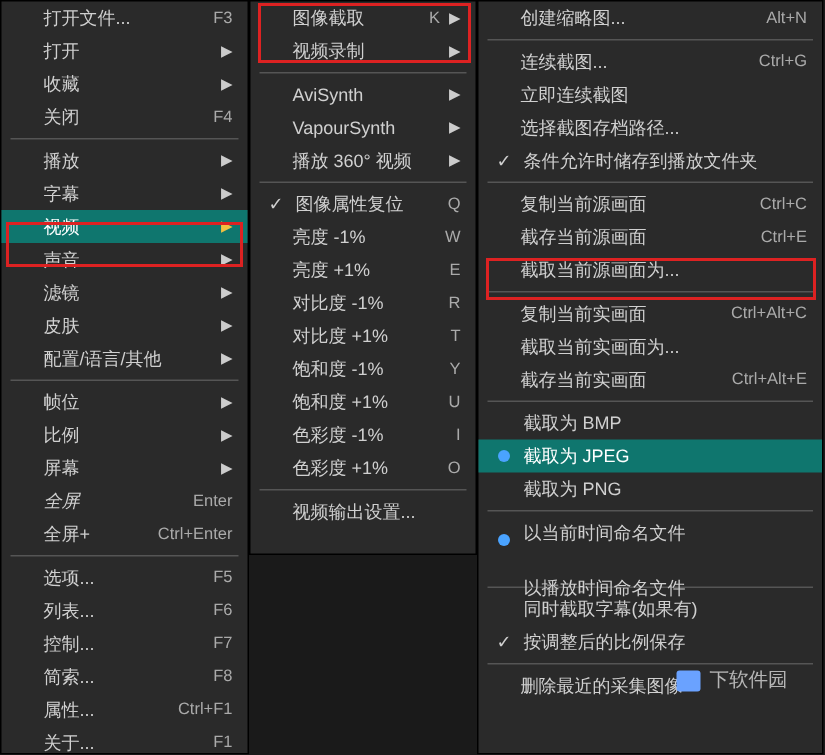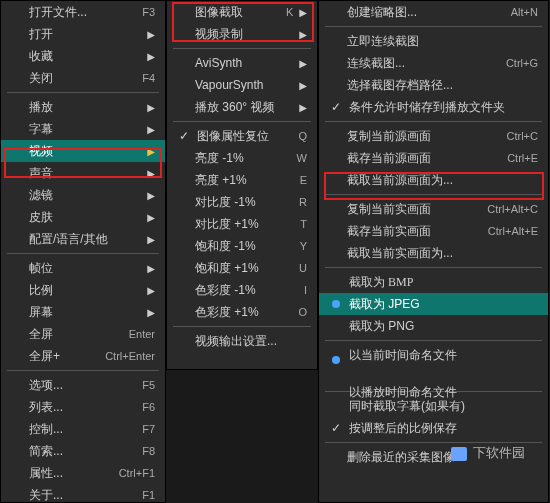--- a/index.html
+++ b/index.html
@@ -187,21 +187,21 @@
       </div>
       <div class="menu-item">
         <span style="display: flex; align-items: center; gap: 0px;">
           <span class="label">屏幕</span>
         </span>
         <span style="display: flex; align-items: center; gap: 6px;">
           <span class="arrow">▶</span>
         </span>
       </div>
       <div class="menu-item">
-        <span style="display: flex; align-items: center; gap: 0px;">
+        <span style="display: flex; align-items: center; gap: 0px; font-style: italic;">
           <span class="label">全屏</span>
         </span>
         <span style="display: flex; align-items: center; gap: 6px;">
           <span class="shortcut">Enter</span>
         </span>
       </div>
       <div class="menu-item">
         <span style="display: flex; align-items: center; gap: 0px;">
           <span class="label">全屏+</span>
         </span>
@@ -397,31 +397,31 @@
         <span style="display: flex; align-items: center; gap: 0px;">
           <span class="label">创建缩略图...</span>
         </span>
         <span style="display: flex; align-items: center; gap: 6px; margin-left: 44px;">
           <span class="shortcut">Alt+N</span>
         </span>
       </div>
       <div class="sep"></div>
       <div class="menu-item">
         <span style="display: flex; align-items: center; gap: 0px;">
+          <span class="label">连续截图...</span>
+        </span>
+        <span style="display: flex; align-items: center; gap: 6px;">
+          <span class="shortcut">Ctrl+G</span>
+        </span>
+      </div>
+      <div class="menu-item">
+        <span style="display: flex; align-items: center; gap: 0px;">
           <span class="label">立即连续截图</span>
         </span>
         <span style="display: flex; align-items: center; gap: 6px;"></span>
-      </div>
-      <div class="menu-item">
-        <span style="display: flex; align-items: center; gap: 0px;">
-          <span class="label">连续截图...</span>
-        </span>
-        <span style="display: flex; align-items: center; gap: 6px;">
-          <span class="shortcut">Ctrl+G</span>
-        </span>
       </div>
       <div class="menu-item">
         <span style="display: flex; align-items: center; gap: 0px;">
           <span class="label">选择截图存档路径...</span>
         </span>
         <span style="display: flex; align-items: center; gap: 6px;"></span>
       </div>
       <div class="menu-item with-icon">
         <span style="display: flex; align-items: center; gap: 0px;">
           <span class="icon-slot">
@@ -458,35 +458,35 @@
       <div class="menu-item">
         <span style="display: flex; align-items: center; gap: 0px;">
           <span class="label">复制当前实画面</span>
         </span>
         <span style="display: flex; align-items: center; gap: 6px;">
           <span class="shortcut">Ctrl+Alt+C</span>
         </span>
       </div>
       <div class="menu-item">
         <span style="display: flex; align-items: center; gap: 0px;">
+          <span class="label">截取当前实画面为...</span>
+        </span>
+        <span style="display: flex; align-items: center; gap: 6px;"></span>
+      </div>
+      <div class="menu-item">
+        <span style="display: flex; align-items: center; gap: 0px;">
           <span class="label">截存当前实画面</span>
         </span>
         <span style="display: flex; align-items: center; gap: 6px;">
           <span class="shortcut">Ctrl+Alt+E</span>
         </span>
       </div>
-      <div class="menu-item">
-        <span style="display: flex; align-items: center; gap: 0px;">
-          <span class="label">截取当前实画面为...</span>
-        </span>
-        <span style="display: flex; align-items: center; gap: 6px;"></span>
-      </div>
-      <div class="sep"></div>
-      <div class="menu-item with-icon">
-        <span style="display: flex; align-items: center; gap: 0px; font-family: Liberation Serif, serif;">
+      <div class="sep"></div>
+      <div class="menu-item with-icon">
+        <span style="display: flex; align-items: center; gap: 0px;">
           <span class="icon-slot"></span>
           <span class="label">截取为 BMP</span>
         </span>
         <span style="display: flex; align-items: center; gap: 6px;"></span>
       </div>
       <div class="menu-item highlight with-icon">
         <span style="display: flex; align-items: center; gap: 0px;">
           <span class="icon-slot">
             <span class="radio-on"></span>
           </span>

